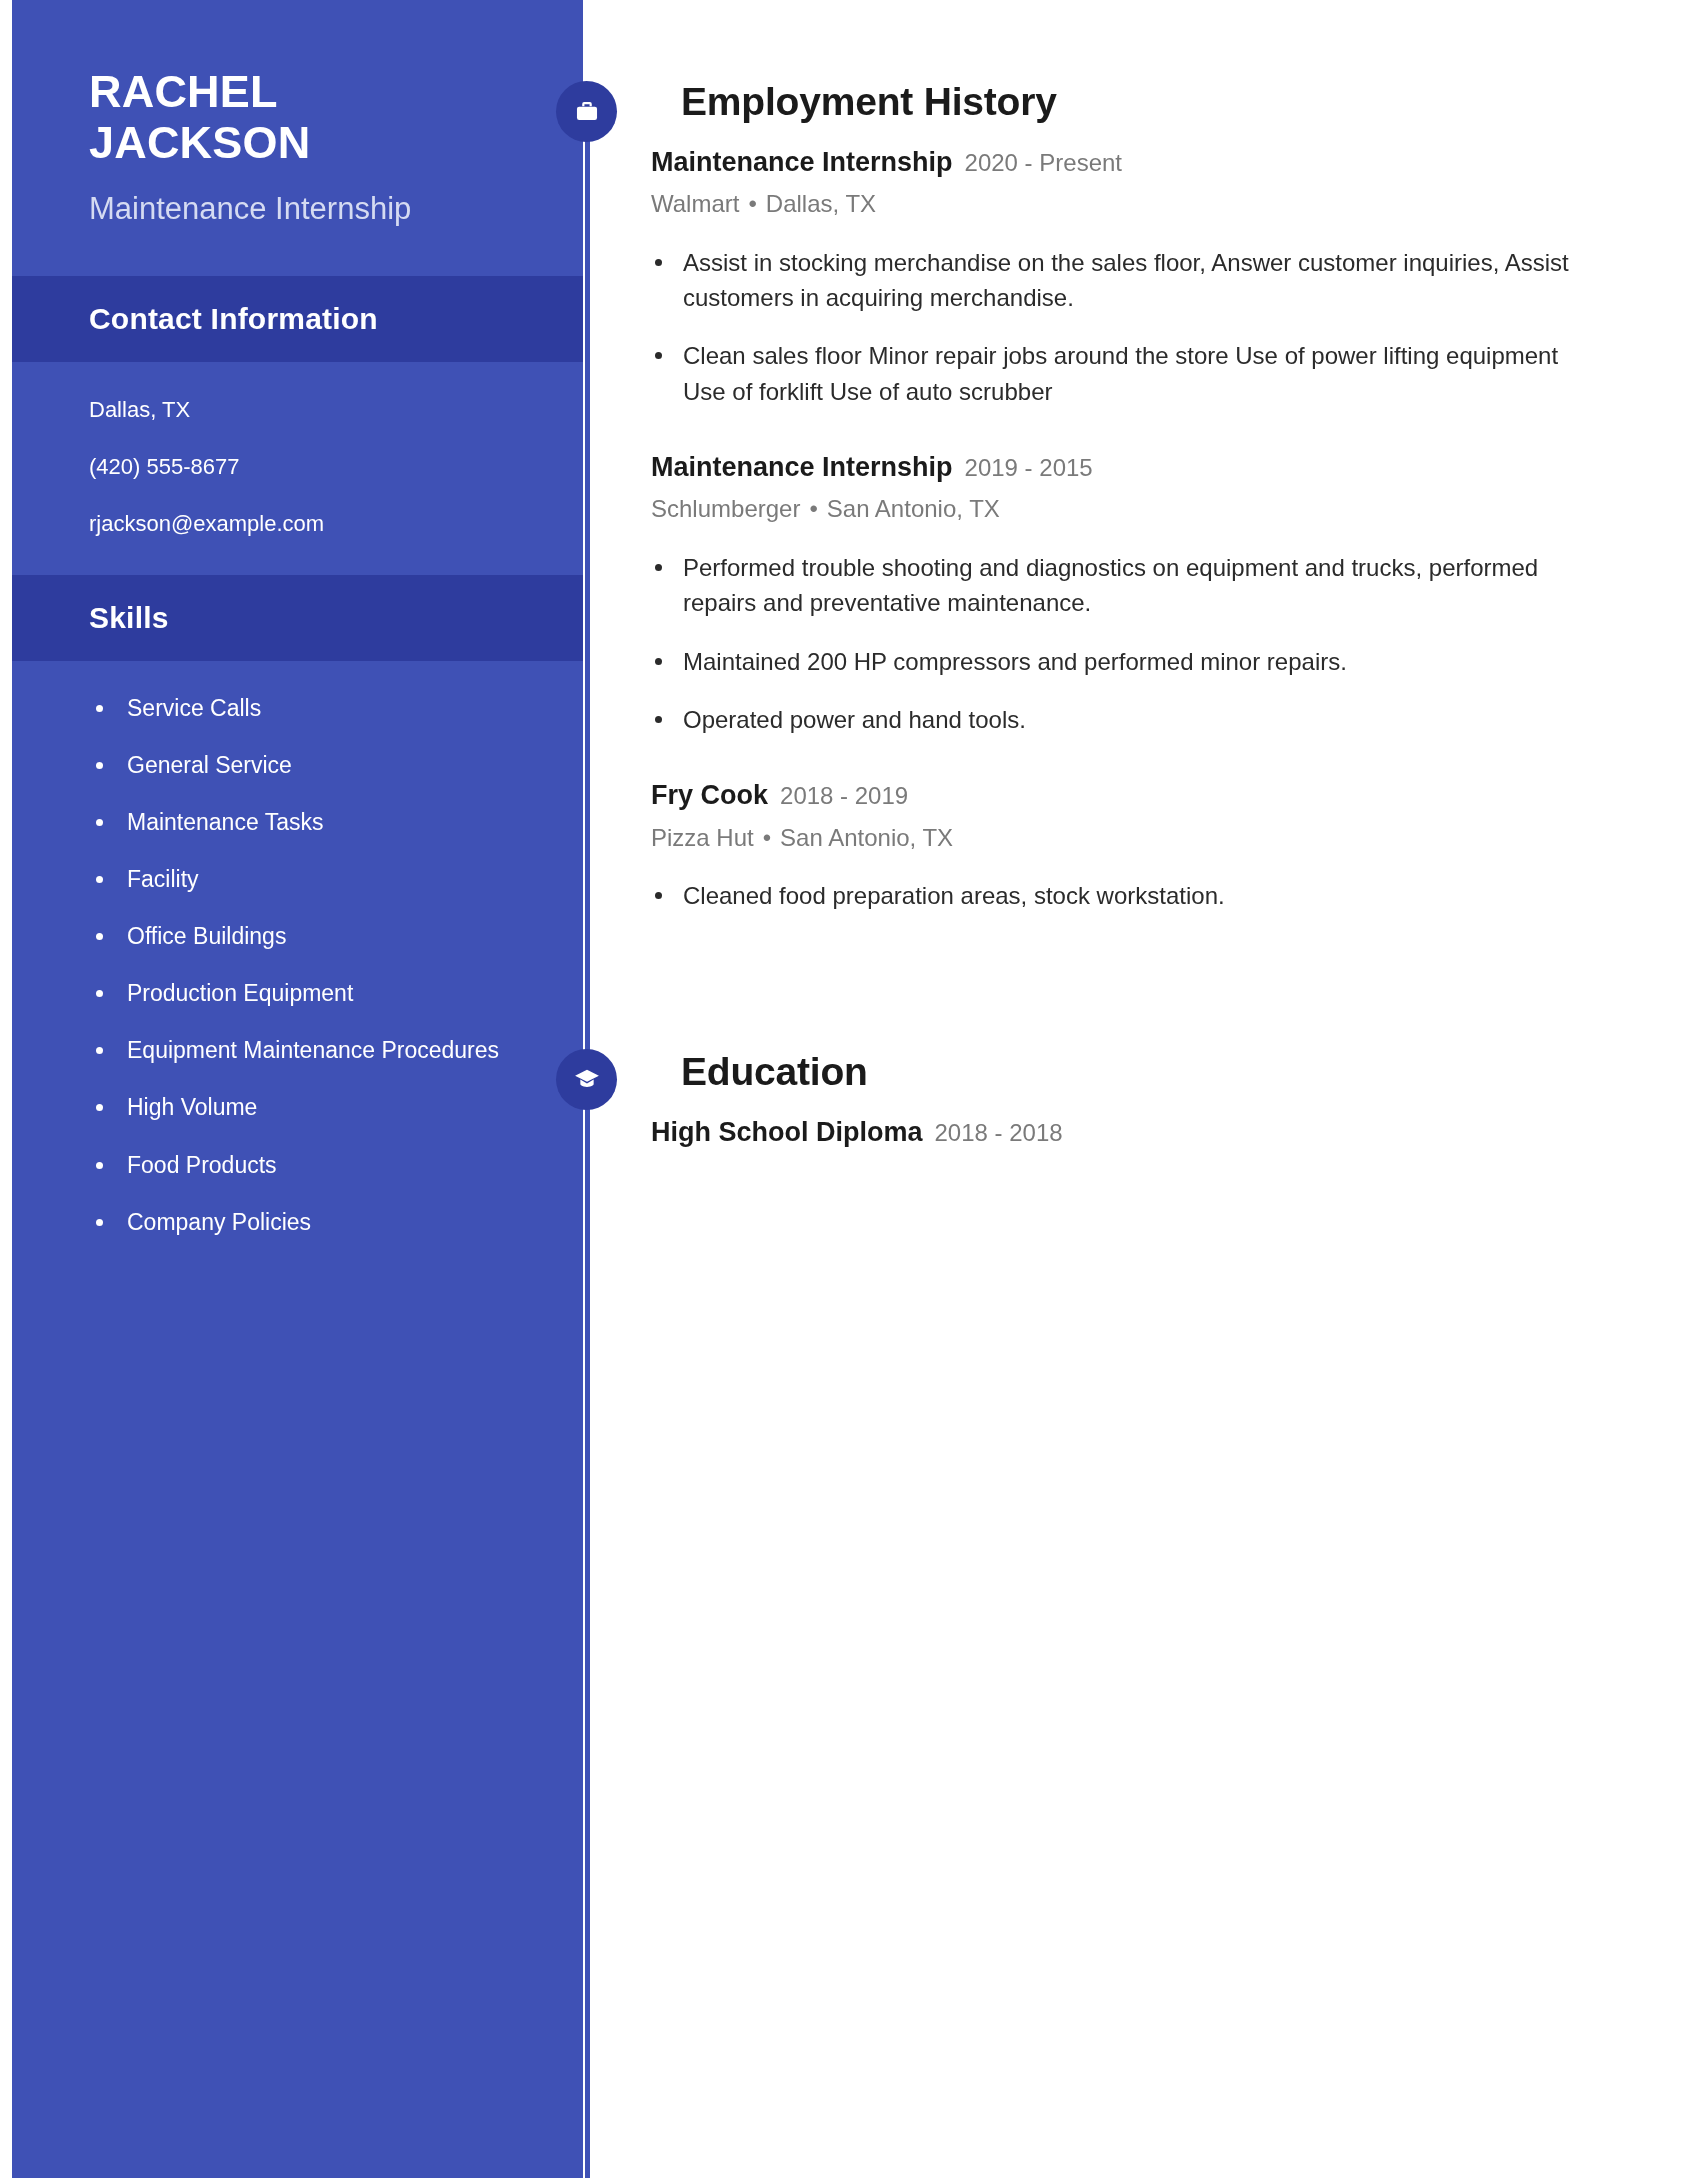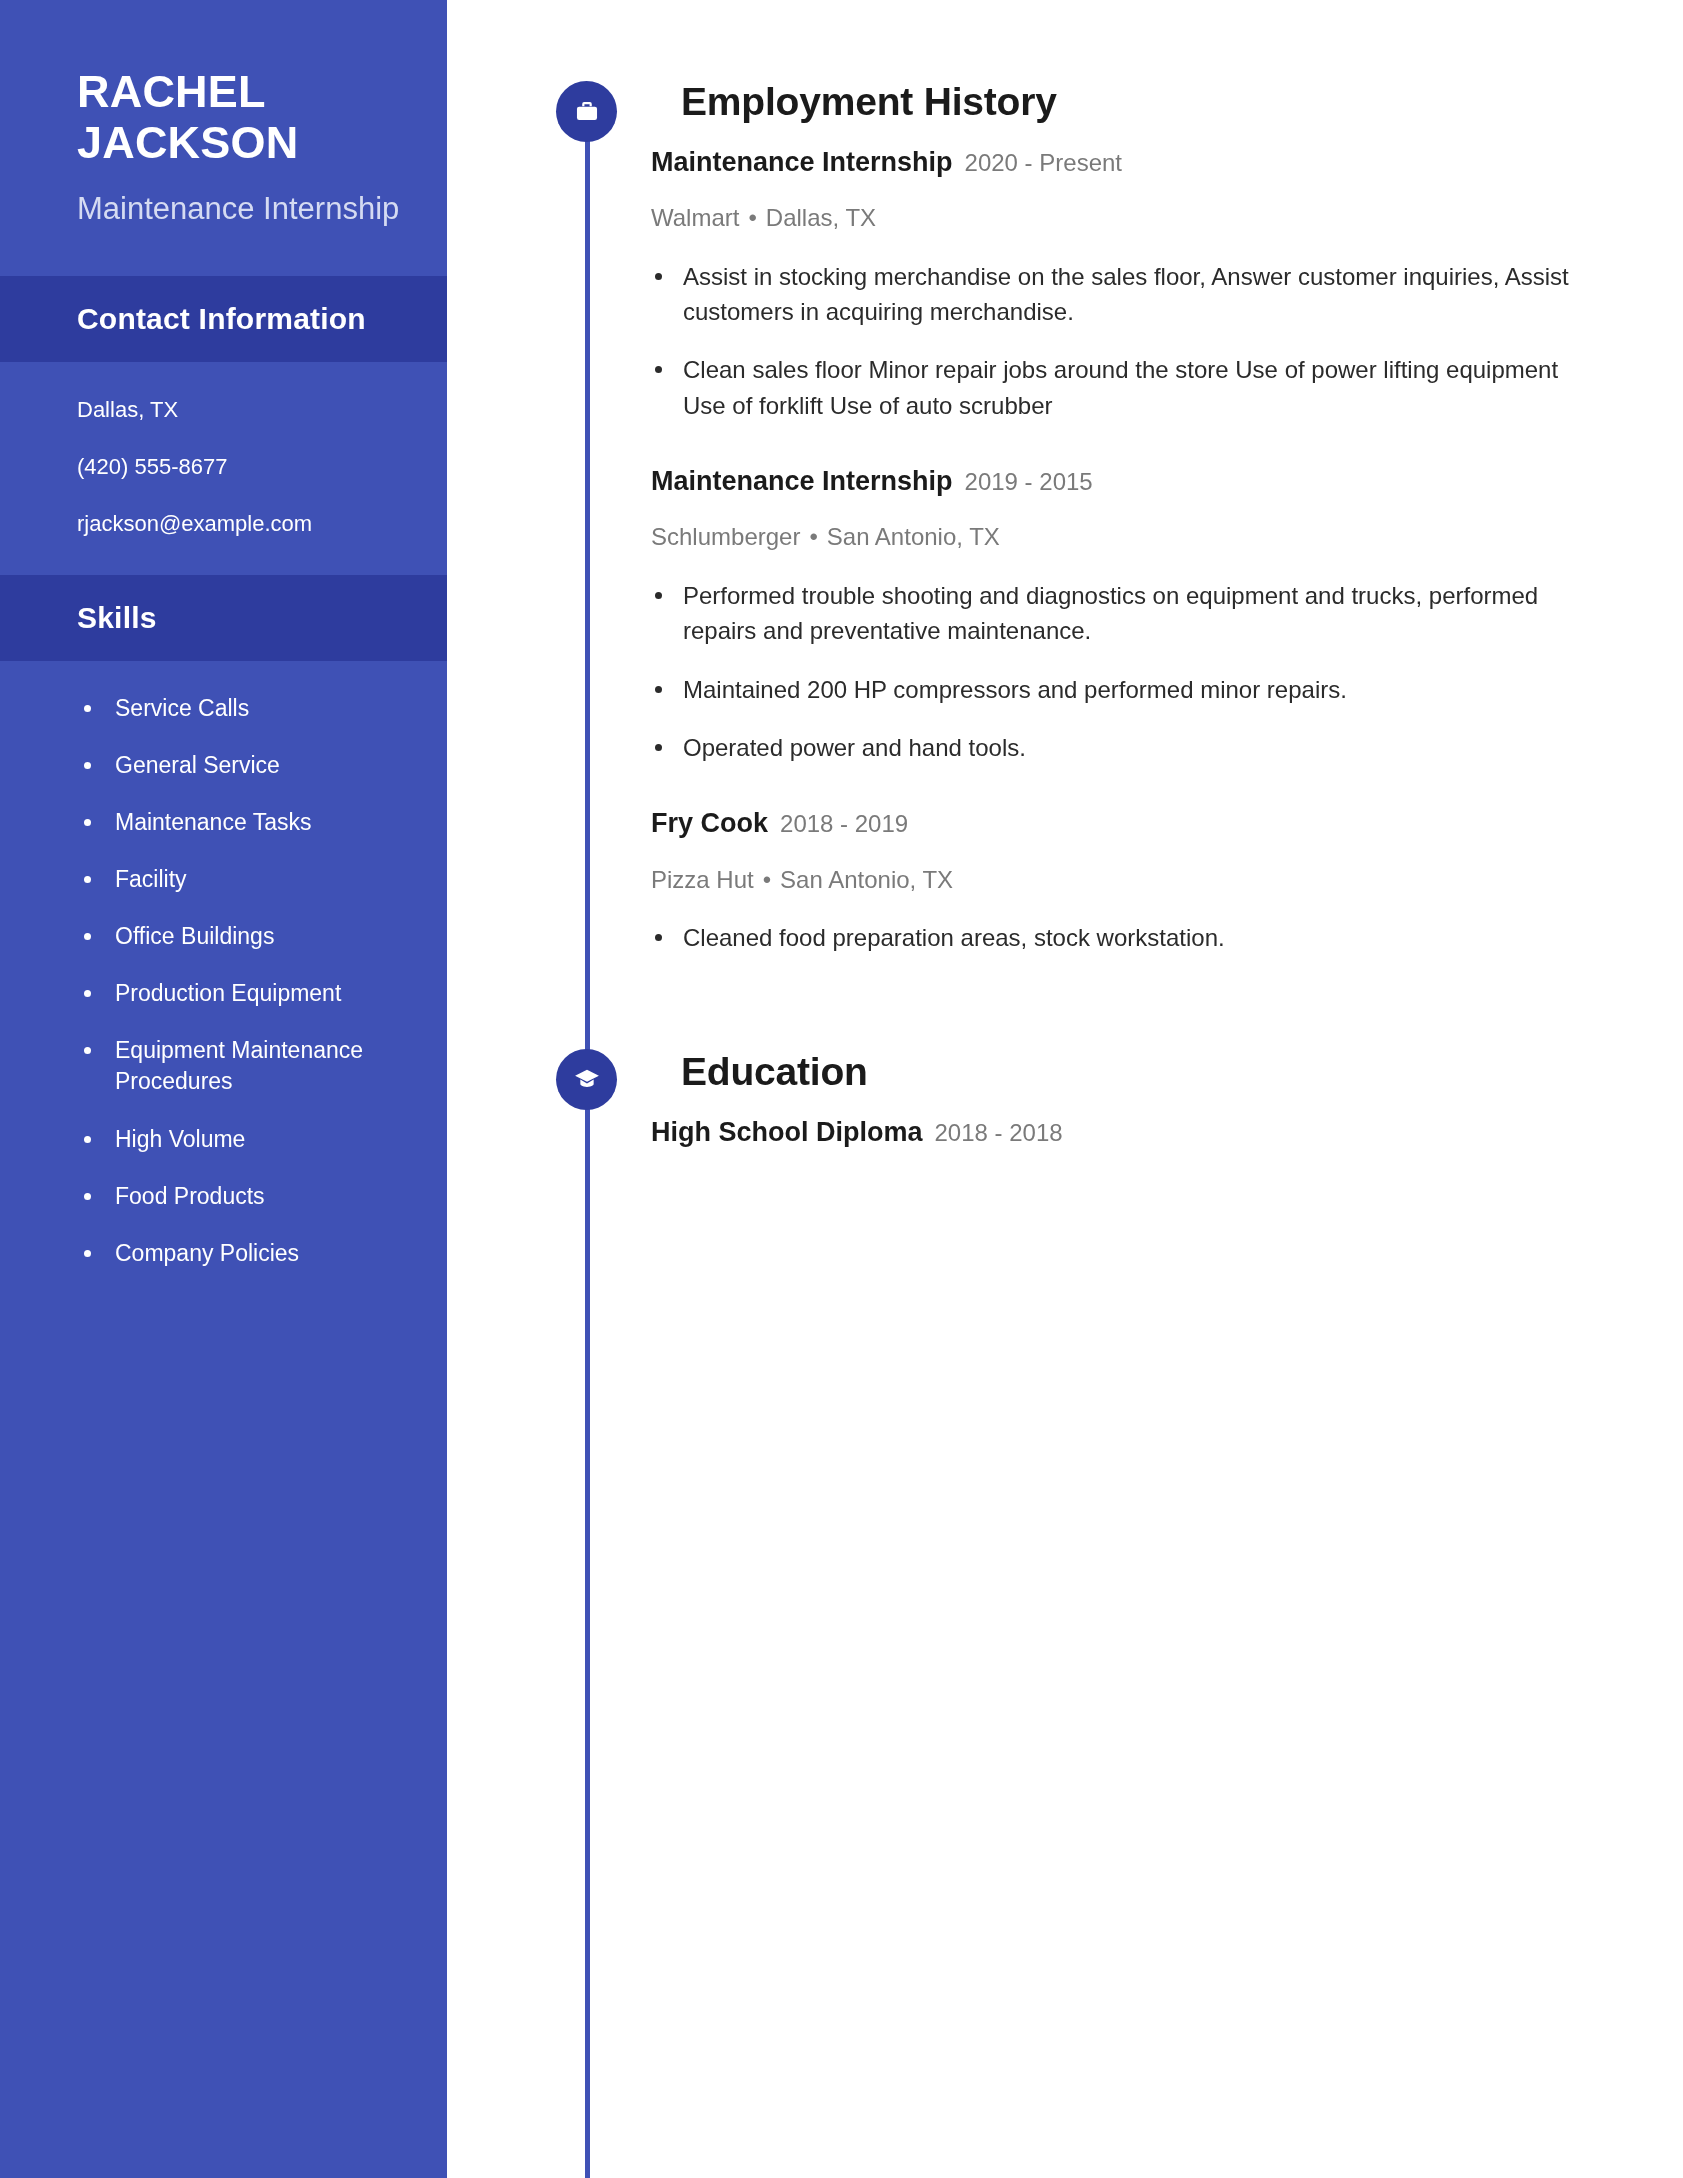--- a/index.html
+++ b/index.html
@@ -17,23 +17,23 @@
     position: relative;
     width: 1683px;
     height: 2178px;
     background: #ffffff;
     overflow: hidden;
   }
 
   
   .sidebar {
     position: absolute;
-    left: 0;
+    left: 12px;
     top: 0;
-    width: 447px;
+    width: 571px;
     height: 2178px;
     background: #3f51b5;
     color: #ffffff;
   }
 
   .identity {
     padding: 67px 0 46px 77px;
   }
 
   .full-name {
@@ -176,21 +176,21 @@
     color: #1b1b1b;
   }
 
   .entry-dates {
     font-size: 24px;
     font-weight: 400;
     color: #7a7a7a;
   }
 
   .entry-meta {
-    margin-top: 21px;
+    margin-top: 7px;
     font-size: 24px;
     color: #7a7a7a;
     line-height: 1.4;
   }
 
   .entry-meta .sep {
     display: inline-block;
     margin: 0 9px;
     color: #7a7a7a;
   }

